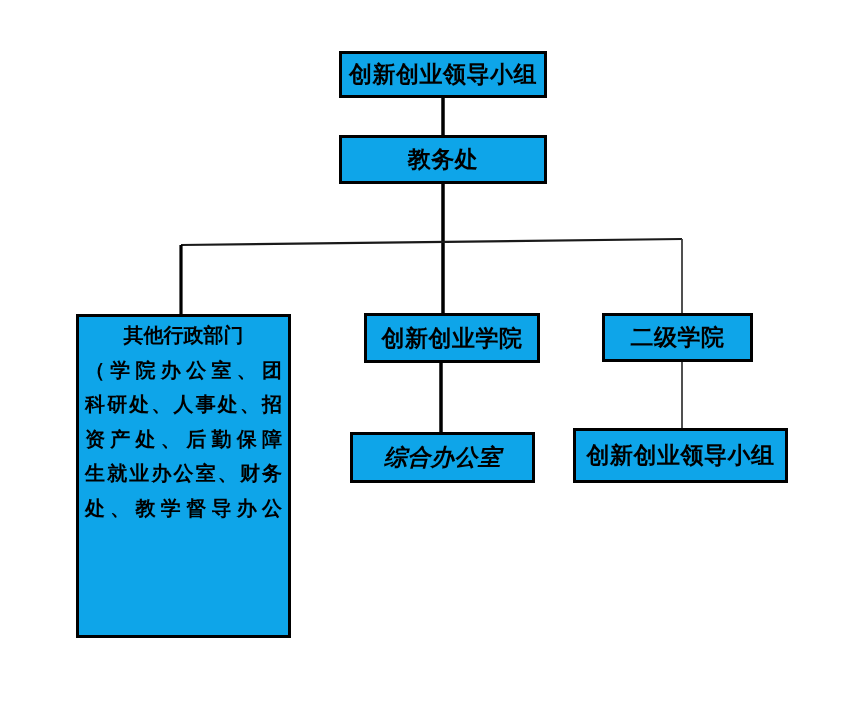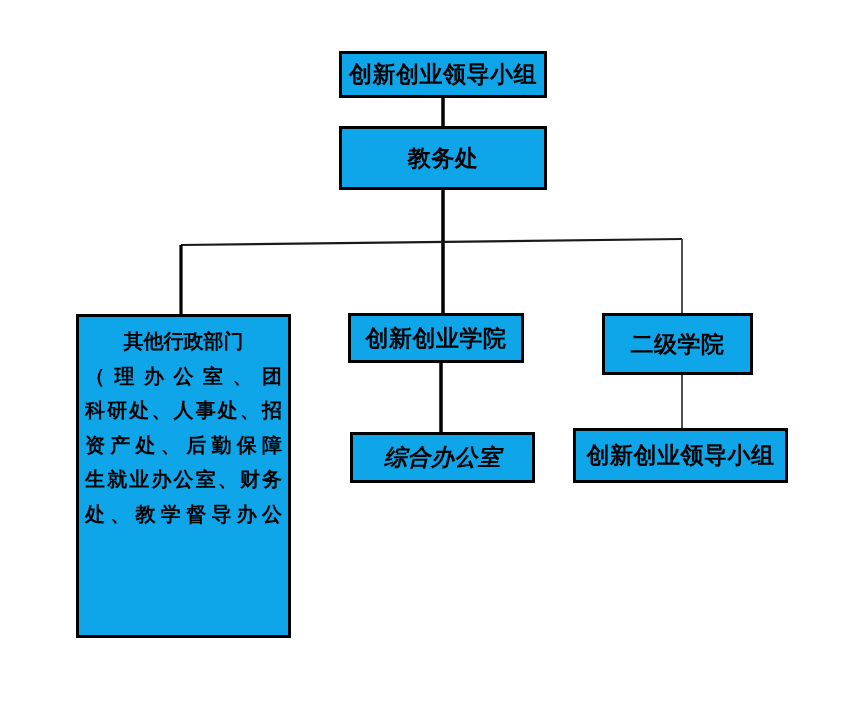--- a/index.html
+++ b/index.html
@@ -33,30 +33,30 @@
     display: flex;
     align-items: center;
     justify-content: center;
     font-size: 23px;
     letter-spacing: 0.5px;
     white-space: nowrap;
     z-index: 2;
   }
   
   .node-top        { left: 339px; top: 51px;  width: 208px; height: 47px; }
-  .node-jwc        { left: 339px; top: 126px; width: 208px; height: 64px; }
-  .node-college    { left: 348px; top: 313px; width: 176px; height: 50px; }
+  .node-jwc        { left: 339px; top: 135px; width: 208px; height: 49px; }
+  .node-college    { left: 364px; top: 313px; width: 176px; height: 50px; }
   .node-office     { left: 350px; top: 432px; width: 185px; height: 51px; font-style: italic; }
-  .node-secondary  { left: 602px; top: 313px; width: 151px; height: 62px; text-align: right; }
+  .node-secondary  { left: 602px; top: 313px; width: 151px; height: 49px; text-align: right; }
   .node-lead2      { left: 573px; top: 428px; width: 215px; height: 55px; }
 
   .node-other {
     left: 76px; top: 314px; width: 215px; height: 324px;
     display: block;
-    padding: 7px 6px 0 6px;
+    padding: 1px 6px 0 6px;
     font-size: 20px;
     white-space: normal;
   }
   .node-other .tline {
     line-height: 34.5px;
     text-align: justify;
     text-align-last: justify;
     letter-spacing: 0;
   }
   .node-other .tline.first {
@@ -93,21 +93,21 @@
   <div class="node node-top">
     <span>创新创业领导小组</span>
   </div>
 
   <div class="node node-jwc">
     <span>教务处</span>
   </div>
 
   <div class="node node-other">
     <div class="tline first">其他行政部门</div>
-    <div class="tline">（理办公室、团</div>
+    <div class="tline">（学院办公室、团</div>
     <div class="tline">科研处、人事处、招</div>
     <div class="tline">资产处、后勤保障</div>
     <div class="tline">生就业办公室、财务</div>
     <div class="tline">处、教学督导办公</div>
   </div>
 
   <div class="node node-college">
     <span>创新创业学院</span>
   </div>
 

